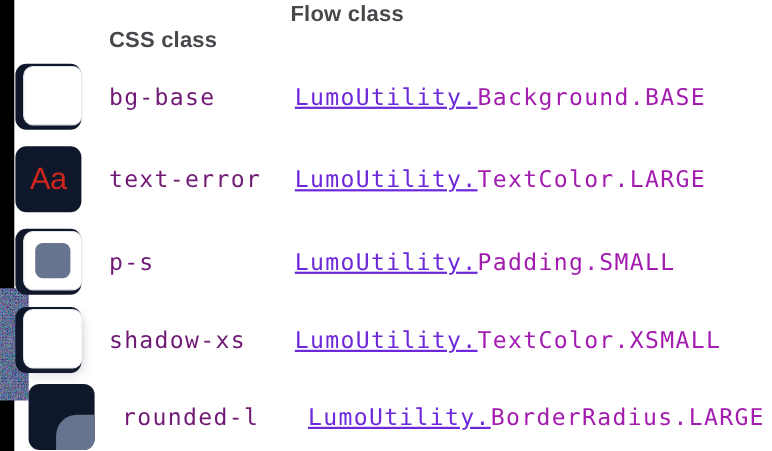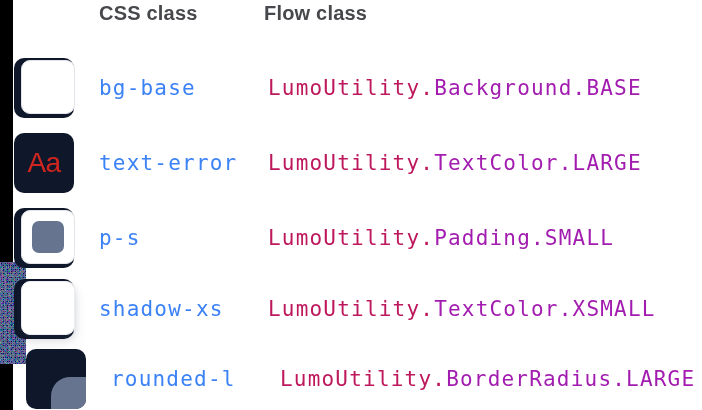--- a/index.html
+++ b/index.html
@@ -31,21 +31,21 @@
 
   
   .col-header {
     position: absolute;
     top: 2px;
     font-size: 20px;
     font-weight: 700;
     color: #47484c;
     letter-spacing: 0.2px;
   }
-  .h-css  { left: 99px; }
+  .h-css  { left: 99px; margin-top: 24px; }
   .h-flow { left: 264px; }
 
   
   .row {
     position: absolute;
     left: 0;
     width: 702px;
     height: 60px;
   }
   .r1 { top: 58px; }
@@ -108,23 +108,23 @@
     position: absolute;
     top: 0;
     height: 60px;
     display: flex;
     align-items: center;
     font-family: "DejaVu Sans Mono", monospace;
     font-size: 21px;
     letter-spacing: 1.2px;
     white-space: nowrap;
   }
-  .css-class { left: 99px; color: #3b82f6; }
+  .css-class { left: 99px; color: #701a75; }
   .flow-class { left: 268px; }
-  .flow-prefix { color: #be185d; }
+  .flow-prefix { color: #6d28d9; text-decoration: underline; }
   .flow-member { color: #a21caf; }
 </style>
 </head>
 <body>
 
 <div class="viewport">
 
   <div class="black-strip"></div>
   <svg class="glitch" width="26" height="102" aria-hidden="true">
     <defs>

